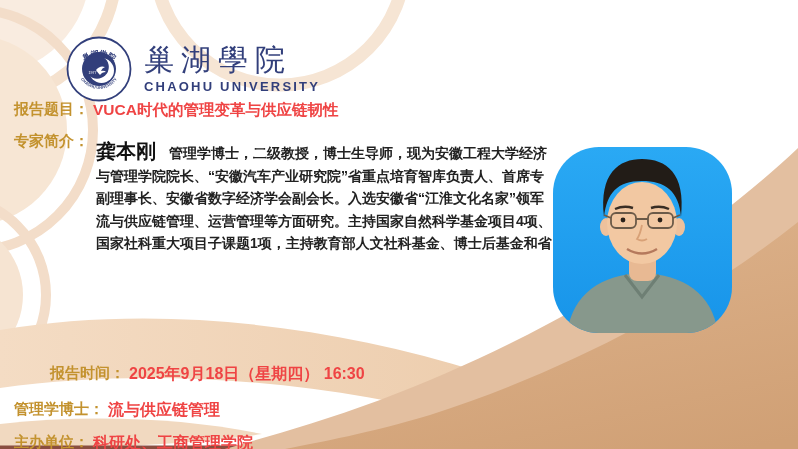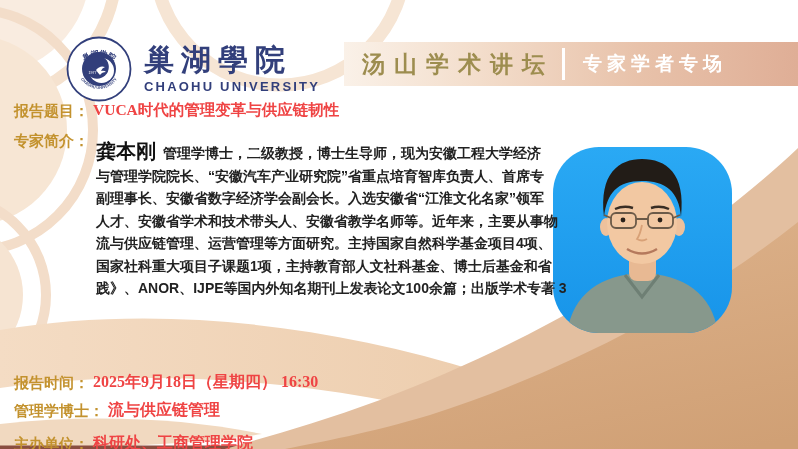--- a/index.html
+++ b/index.html
@@ -8,21 +8,21 @@
     position:relative;width:798px;height:449px;background:#ffffff;
     overflow:hidden;margin:0 auto;
   }
   .bg-svg{position:absolute;left:0;top:0;z-index:0;}
 
   
   .logo-group{position:absolute;left:66px;top:36px;display:flex;align-items:center;z-index:2;}
   .seal{width:66px;height:66px;flex:0 0 auto;}
   .uni-names{margin-left:12px;}
   .uni-cn{
-    font-family:"DejaVu Serif",serif;font-weight:bold;font-size:30px;
+    font-family:"DejaVu Serif",serif;font-weight:normal;font-size:30px;
     color:#323f7b;letter-spacing:7px;line-height:34px;white-space:nowrap;
   }
   .uni-en{
     font-size:13px;font-weight:bold;color:#323f7b;letter-spacing:2.2px;
     line-height:16px;margin-top:2px;white-space:nowrap;
   }
   .banner{
     position:absolute;left:344px;top:42px;width:454px;height:44px;z-index:2;
     background:linear-gradient(90deg,#faf1e8 0%,#f3ddcb 30%,#e8c2aa 65%,#dfae96 100%);
     display:flex;align-items:center;
@@ -31,37 +31,37 @@
     font-size:23px;font-weight:bold;color:#9d8d4f;letter-spacing:9px;
     margin-left:18px;white-space:nowrap;
   }
   .banner-divider{width:3px;height:32px;background:#ffffff;margin:0 18px 0 8px;flex:0 0 auto;}
   .session-tag{
     font-family:"Liberation Serif",serif;font-size:19px;font-weight:bold;
     color:#ffffff;letter-spacing:5px;white-space:nowrap;
   }
 
   
-  .row{position:absolute;left:14px;display:flex;align-items:flex-end;z-index:2;white-space:nowrap;font-family:Liberation Serif, serif;}
+  .row{position:absolute;left:14px;display:flex;align-items:flex-start;z-index:2;white-space:nowrap;}
   .gold-label{font-size:15px;font-weight:bold;color:#c3922e;flex:0 0 auto;}
   .black-value{font-size:15.5px;font-weight:bold;color:#ef4444;margin-left:4px;}
   .title-row{top:100px;}
   .intro-row{top:132px;}
-  .time-row{top:372px;}
+  .time-row{top:364px;margin-left:36px;}
   .place-row{top:400px;}
   .host-row{top:433px;}
   .time-row .black-value,.place-row .black-value,.host-row .black-value{font-size:16px;}
 
   
   .bio{position:absolute;left:96px;top:140px;width:470px;z-index:2;}
   .bio-line{
     font-size:14px;line-height:22.5px;color:#222222;font-weight:600;
     white-space:nowrap;
   }
-  .expert-name{font-size:20px;font-weight:bold;color:#111111;margin-right:7px;}
+  .expert-name{font-size:20px;font-weight:bold;color:#111111;margin-right:13px;}
 
   
   .photo{
     position:absolute;left:553px;top:147px;width:179px;height:186px;z-index:1;
     border-radius:46px;overflow:hidden;
     background:linear-gradient(180deg,#2aa9f4 0%,#1794e9 100%);
   }
   .photo svg{display:block;}
 </style>
 </head>
@@ -122,43 +122,36 @@
       <text font-size="4" font-weight="bold" fill="#323f7b">
         <textPath href="#arcBot" startOffset="50%" text-anchor="middle">CHAOHU UNIVERSITY</textPath>
       </text>
     </svg>
     <div class="uni-names">
       <div class="uni-cn">巢湖學院</div>
       <div class="uni-en">CHAOHU  UNIVERSITY</div>
     </div>
   </div>
 
-  <div class="banner">
-    <span class="forum-title">汤山学术讲坛</span>
-    <span class="banner-divider"></span>
-    <span class="session-tag">专家学者专场</span>
-  </div>
 
   <div class="row title-row">
     <span class="gold-label">报告题目：</span>
     <span class="black-value">VUCA时代的管理变革与供应链韧性</span>
   </div>
 
   <div class="row intro-row">
     <span class="gold-label">专家简介：</span>
   </div>
 
   <div class="bio">
     <div class="bio-line"><span class="expert-name">龚本刚</span><span>管理学博士，二级教授，博士生导师，现为安徽工程大学经济</span></div>
     <div class="bio-line">与管理学院院长、“安徽汽车产业研究院”省重点培育智库负责人、首席专</div>
     <div class="bio-line">副理事长、安徽省数字经济学会副会长。入选安徽省“江淮文化名家”领军</div>
-    <div class="bio-line">人才、安徽省学术和技术带头人、安徽省教学名师等。近年来，主要从事物</div>
     <div class="bio-line">流与供应链管理、运营管理等方面研究。主持国家自然科学基金项目4项、</div>
     <div class="bio-line">国家社科重大项目子课题1项，主持教育部人文社科基金、博士后基金和省</div>
-    <div class="bio-line">践》、ANOR、IJPE等国内外知名期刊上发表论文100余篇；出版学术专著 3</div>
   </div>
 
   <div class="photo">
     <svg width="179" height="186" viewBox="0 0 179 186">
 
       <path d="M 14,186 C 20,146 48,128 89,126 C 131,128 159,146 165,186 Z" fill="#87988c"></path>
       <path d="M 72,128 L 89,150 L 106,128" fill="none" stroke="#6e7f74" stroke-width="3"></path>
 
       <rect x="76" y="104" width="27" height="30" rx="8" fill="#e8b993"></rect>
 

